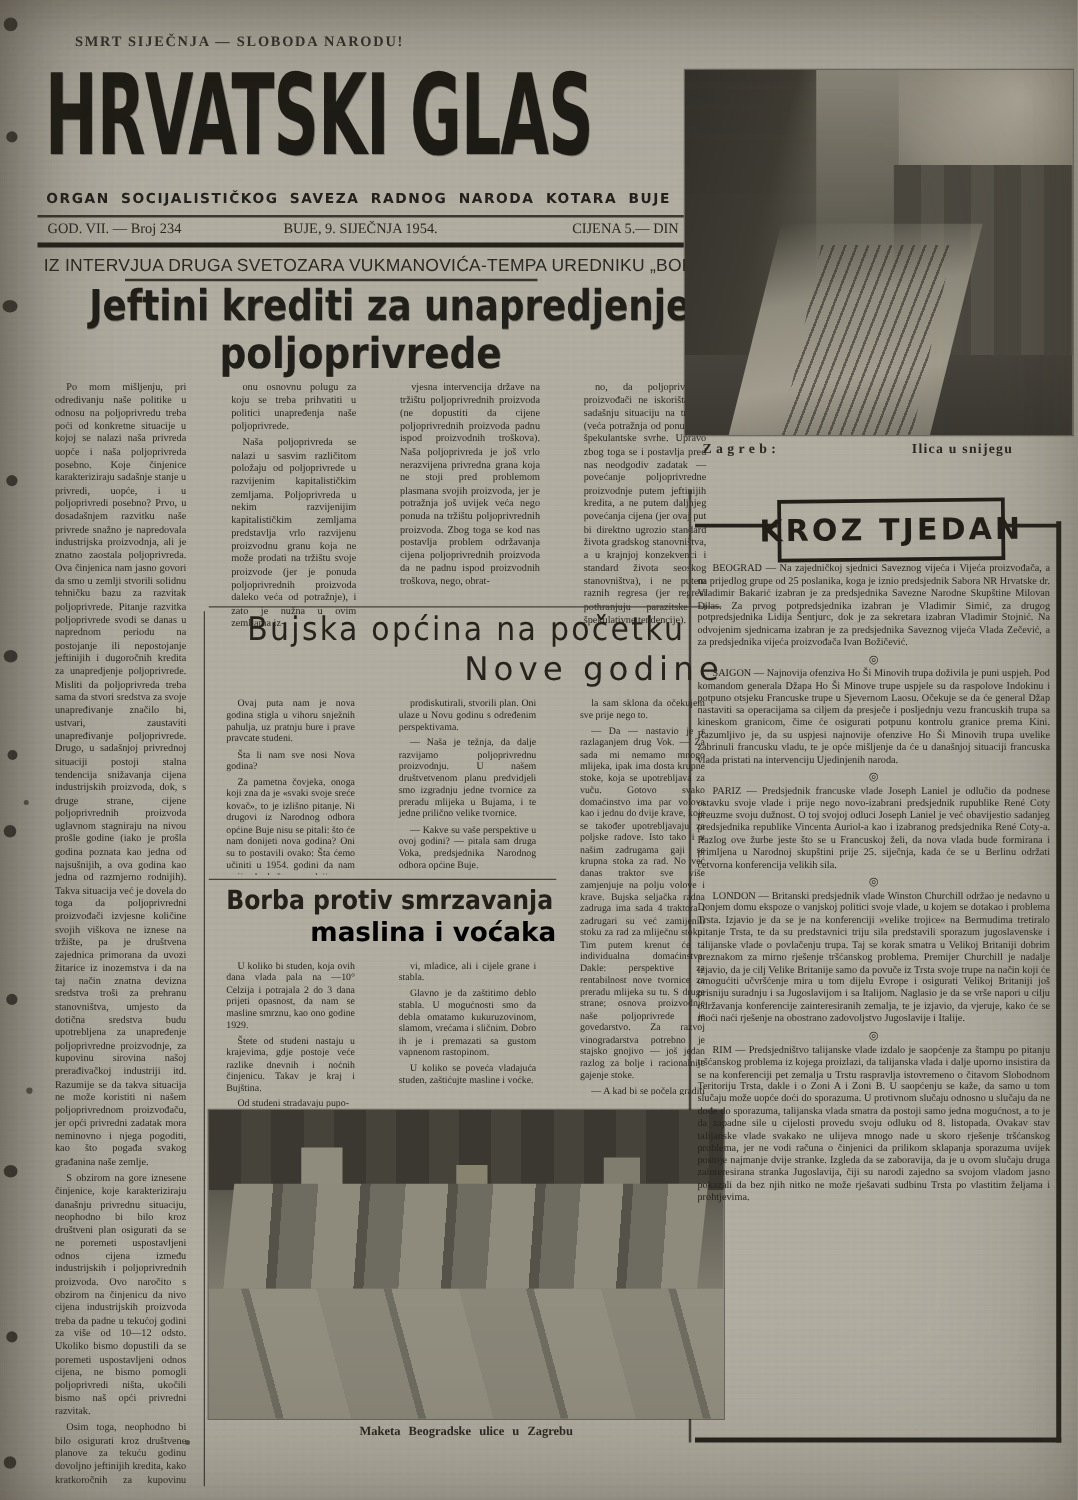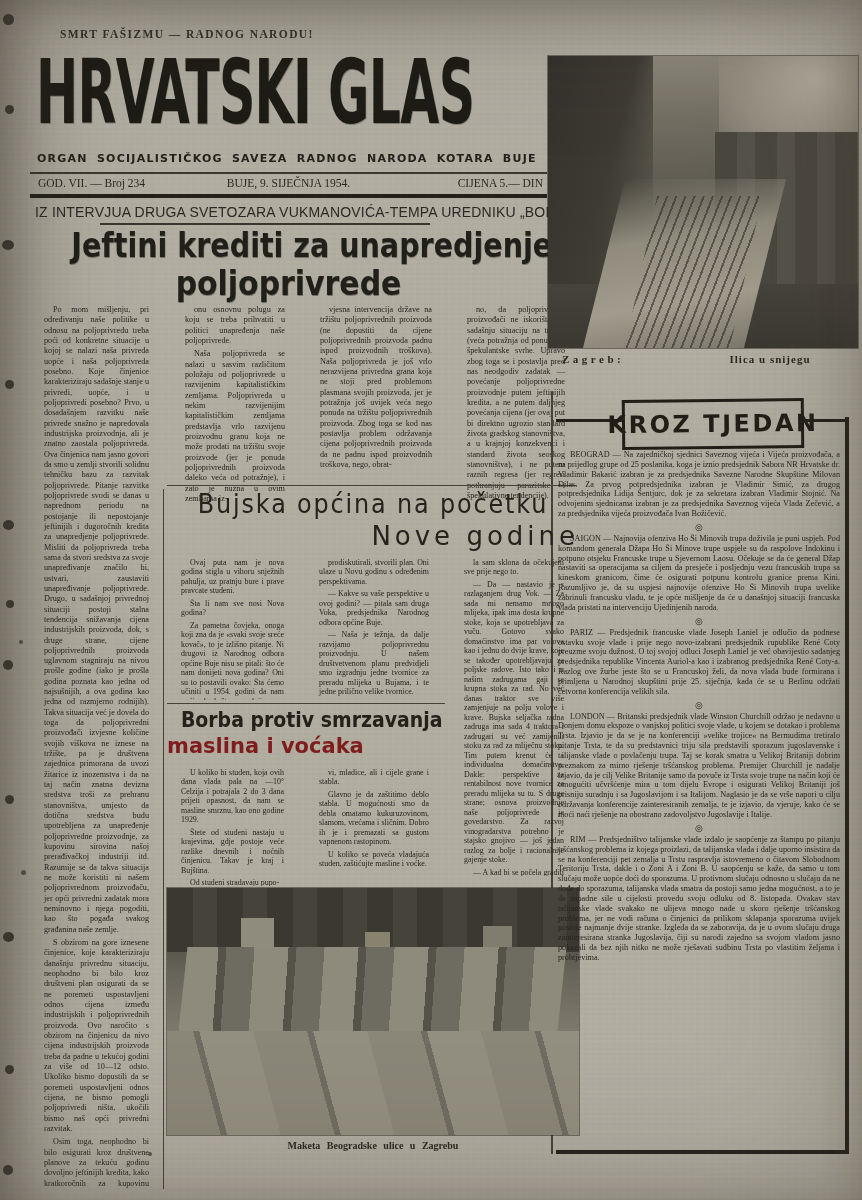--- a/index.html
+++ b/index.html
@@ -66,22 +66,22 @@
           font-family:"DejaVu Sans",sans-serif;font-size:26px;letter-spacing:4px;color:#26231d;}
   .sect-col{font-size:7.9px;line-height:1.2;}
   .b1{left:167px;top:558px;width:131px;height:142px;}
   .b2{left:305px;top:558px;width:138px;height:142px;}
   .b3{left:450px;top:558px;width:128px;height:318px;}
 
   
   .borba-h1{position:absolute;left:167px;top:708px;width:278px;text-align:center;
           font-family:"DejaVu Sans",sans-serif;font-weight:bold;font-size:21px;color:#24211b;
           transform:scaleX(.9);transform-origin:50% 0;white-space:nowrap;}
-  .borba-h2{position:absolute;left:167px;top:734px;width:278px;text-align:left;
-          font-family:"DejaVu Sans",sans-serif;font-weight:bold;font-size:21px;color:#7f1d1d;}
+  .borba-h2{position:absolute;left:167px;top:734px;width:278px;text-align:right;
+          font-family:"DejaVu Sans",sans-serif;font-weight:bold;font-size:21px;color:#000000;}
   .r1{left:167px;top:768px;width:131px;height:118px;}
   .r2{left:305px;top:768px;width:138px;height:118px;}
 
   
   .photo{position:absolute;overflow:hidden;box-shadow:0 0 0 1px rgba(40,36,30,.5);}
   .ilica{left:548px;top:56px;width:310px;height:292px;
          background:linear-gradient(180deg,#8d897c 0%,#767266 18%,#5d5a50 45%,#45423b 80%,#3a3831 100%);}
   .ilica .ph-sky{position:absolute;left:55%;top:0;width:45%;height:38%;
          background:radial-gradient(ellipse at 70% 20%,#b3ae9f 0%,#948f81 55%,transparent 100%);}
   .ilica .ph-trees{position:absolute;left:0;top:0;width:34%;height:78%;
@@ -144,21 +144,21 @@
     <div class="hole" style="left:5px;top:795px;width:9px;height:9px;"></div>
     <div class="hole" style="left:3px;top:932px;width:11px;height:10px;"></div>
     <div class="hole" style="left:5px;top:1065px;width:9px;height:9px;"></div>
     <div class="hole" style="left:3px;top:1165px;width:10px;height:10px;"></div>
     <div class="speck" style="left:21px;top:870px;width:5px;height:5px;"></div>
     <div class="speck" style="left:19px;top:640px;width:4px;height:4px;"></div>
     <div class="speck" style="left:148px;top:1152px;width:4px;height:4px;"></div>
   </div>
   <div class="grain"></div>
 
-  <div class="slogan">SMRT FAŠIZMU — RADNOG NARODU!</div>
+  <div class="slogan">SMRT SIJEČNJA — SLOBODA NARODU!</div>
   <div class="masthead"><span>HRVATSKI GLAS</span></div>
   <div class="organ">ORGAN SOCIJALISTIČKOG SAVEZA RADNOG NARODA KOTARA BUJE</div>
   <div class="rule-thin-h"></div>
   <div class="dateline">
     <span class="dl-issue">GOD. VII. — Broj 234</span>
     <span class="dl-date">BUJE, 9. SIJEČNJA 1954.</span>
     <span class="dl-price">CIJENA 5.— DIN</span>
   </div>
   <div class="rule-thick-h"></div>
 
@@ -200,22 +200,22 @@
   <div class="bujska-h1">Bujska općina na početku</div>
   <div class="bujska-h2">Nove godine</div>
   <div class="col sect-col b1">
       <p>Ovaj puta nam je nova godina stigla u vihoru snježnih pahulja, uz pratnju bure i prave pravcate studeni.</p>
       <p>Šta li nam sve nosi Nova godina?</p>
       <p>Za pametna čovjeka, onoga koji zna da je «svaki svoje sreće kovač», to je izlišno pitanje. Ni drugovi iz Narodnog odbora općine Buje nisu se pitali: što će nam donijeti nova godina? Oni su to postavili ovako: Šta ćemo učiniti u 1954. godini da nam općina bude što naprednija.</p>
       <p>I sastali su se naši općinari,</p>
     </div>
   <div class="col sect-col b2">
       <p>prodiskutirali, stvorili plan. Oni ulaze u Novu godinu s određenim perspektivama.</p>
+      <p>— Naša je težnja, da dalje razvijamo poljoprivrednu proizvodnju. U našem društvetvenom planu predvidjeli smo izgradnju jedne tvornice za preradu mlijeka u Bujama, i te jedne prilično velike tvornice.</p>
       <p>— Kakve su vaše perspektive u ovoj godini? — pitala sam druga Voka, predsjednika Narodnog odbora općine Buje.</p>
-      <p>— Naša je težnja, da dalje razvijamo poljoprivrednu proizvodnju. U našem društvetvenom planu predvidjeli smo izgradnju jedne tvornice za preradu mlijeka u Bujama, i te jedne prilično velike tvornice.</p>
       <p>— Tvornica za preradu mlijeka? — začudila sam se. Bi-</p>
     </div>
   <div class="col sect-col b3">
       <p>la sam sklona da očekujem sve prije nego to.</p>
       <p>— Da — nastavio je s razlaganjem drug Vok. — Za sada mi nemamo mnogo mlijeka, ipak ima dosta krupne stoke, koja se upotrebljava za vuču. Gotovo svako domaćinstvo ima par volova kao i jednu do dvije krave, koje se također upotrebljavaju za poljske radove. Isto tako i u našim zadrugama gaji se krupna stoka za rad. No već danas traktor sve više zamjenjuje na polju volove i krave. Bujska seljačka radna zadruga ima sada 4 traktora i zadrugari su već zamijenili stoku za rad za mliječnu stoku. Tim putem krenut će i individualna domaćinstva. Dakle: perspektive za rentabilnost nove tvornice za preradu mlijeka su tu. S druge strane; osnova proizvodnje naše poljoprivrede je govedarstvo. Za razvoj vinogradarstva potrebno je stajsko gnojivo — još jedan razlog za bolje i racionalnije gajenje stoke.</p>
       <p>— A kad bi se počela graditi ta tvornica? — pitala sam.</p>
       <p>(Nastavak na 2. strani)</p>
     </div>
 
   <div class="borba-h1">Borba protiv smrzavanja</div>

